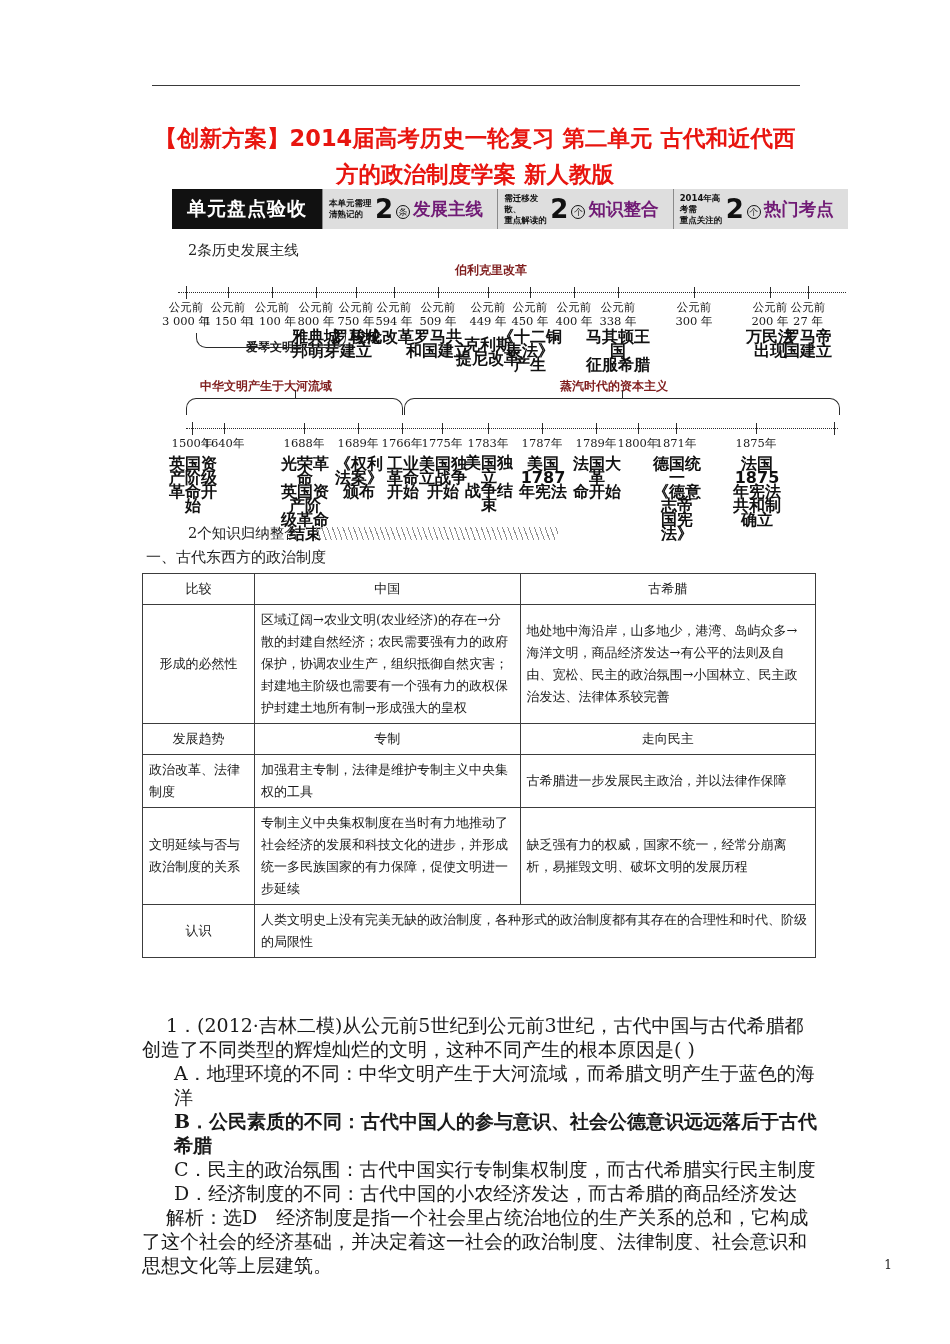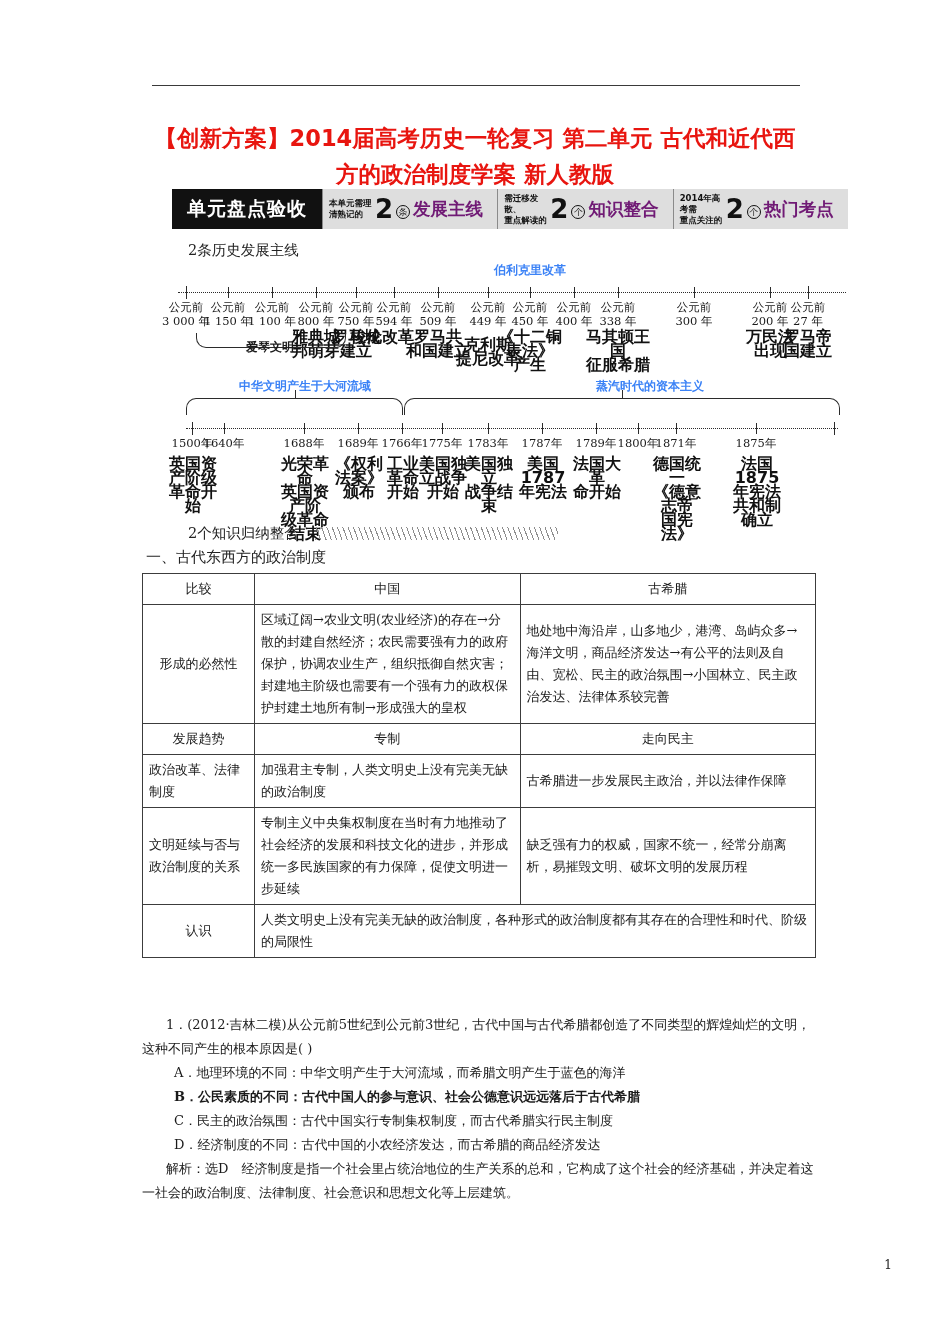--- a/index.html
+++ b/index.html
@@ -91,22 +91,22 @@
     position:absolute;text-align:center;font-size:11.5px;line-height:13.5px;
     color:#1a1a1a;
   }
   .tl-year{white-space:nowrap;}
   .tl-event{
     position:absolute;text-align:center;font-size:16px;line-height:14px;
     font-weight:bold;color:#111;
     font-family:"DejaVu Sans","Liberation Sans",sans-serif;
   }
   .tl-top-note{
-    position:absolute;text-align:center;font-size:12px;font-weight:bold;
-    font-family:"DejaVu Sans","Liberation Sans",sans-serif;color:#3b82f6;
+    position:absolute;font-size:12px;font-weight:bold;
+    font-family:"DejaVu Sans","Liberation Sans",sans-serif;color:#7f1d1d;
   }
 
   
   .brace{
     position:absolute;height:14px;
     border-bottom:1.3px solid #2b2b2b;
     border-left:1.3px solid #2b2b2b;
     border-right:1.3px solid #2b2b2b;
     border-radius:0 0 10px 10px;
   }
@@ -142,21 +142,21 @@
     font-family:"DejaVu Serif","Liberation Serif",serif;
   }
   td.ctr{text-align:center;}
   td.col1{width:104px;text-align:center;}
   td.col2{width:268px;}
   td.col3{width:300px;}
 
   
   .qblock{
     position:absolute;left:142px;top:1013px;width:678px;
-    font-size:13px;line-height:24px;
+    font-size:19px;line-height:24px;
   }
   .q-stem{text-indent:24px;}
   .q-opt{padding-left:32px;}
   .q-opt.bold{font-weight:bold;}
   .q-exp{text-indent:24px;}
   .pagenum{
     position:absolute;right:58px;top:1258px;font-size:12px;color:#222;
   }
 </style>
 </head>
@@ -361,21 +361,21 @@
       </div>
       <div class="tl-tick" style="left: 256px;"></div>
       <div class="tl-label" style="left: 234px; top: 9px; width: 44px;">1775年</div>
       <div class="tl-event" style="left: 228px; top: 29px; width: 58px;">
         <div>美国独</div>
         <div>立战争</div>
         <div>开始</div>
       </div>
       <div class="tl-tick" style="left: 302px;"></div>
       <div class="tl-label" style="left: 280px; top: 9px; width: 44px;">1783年</div>
-      <div class="tl-event" style="left: 274px; top: 29px; width: 58px;">
+      <div class="tl-event" style="left: 274px; top: 29px; width: 58px; font-family: Liberation Mono, monospace;">
         <div>美国独立</div>
         <div>战争结束</div>
       </div>
       <div class="tl-tick" style="left: 356px;"></div>
       <div class="tl-label" style="left: 334px; top: 9px; width: 44px;">1787年</div>
       <div class="tl-event" style="left: 328px; top: 29px; width: 58px;">
         <div>美国1787</div>
         <div>年宪法</div>
       </div>
       <div class="tl-tick" style="left: 410px;"></div>
@@ -419,21 +419,21 @@
         <td class="col2">区域辽阔→农业文明(农业经济)的存在→分散的封建自然经济；农民需要强有力的政府保护，协调农业生产，组织抵御自然灾害；封建地主阶级也需要有一个强有力的政权保护封建土地所有制→形成强大的皇权</td>
         <td class="col3">地处地中海沿岸，山多地少，港湾、岛屿众多→海洋文明，商品经济发达→有公平的法则及自由、宽松、民主的政治氛围→小国林立、民主政治发达、法律体系较完善</td>
       </tr>
       <tr>
         <td class="col1 ctr">发展趋势</td>
         <td class="col2 ctr">专制</td>
         <td class="col3 ctr">走向民主</td>
       </tr>
       <tr>
         <td class="col1" style="text-align:left;">政治改革、法律制度</td>
-        <td class="col2">加强君主专制，人类文明史上没有完美无缺的政治制度</td>
+        <td class="col2">加强君主专制，法律是维护专制主义中央集权的工具</td>
         <td class="col3">古希腊进一步发展民主政治，并以法律作保障</td>
       </tr>
       <tr>
         <td class="col1" style="text-align:left;">文明延续与否与政治制度的关系</td>
         <td class="col2">专制主义中央集权制度在当时有力地推动了社会经济的发展和科技文化的进步，并形成统一多民族国家的有力保障，促使文明进一步延续</td>
         <td class="col3">缺乏强有力的权威，国家不统一，经常分崩离析，易摧毁文明、破坏文明的发展历程</td>
       </tr>
       <tr>
         <td class="col1 ctr">认识</td>
         <td colspan="2">人类文明史上没有完美无缺的政治制度，各种形式的政治制度都有其存在的合理性和时代、阶级的局限性</td>

